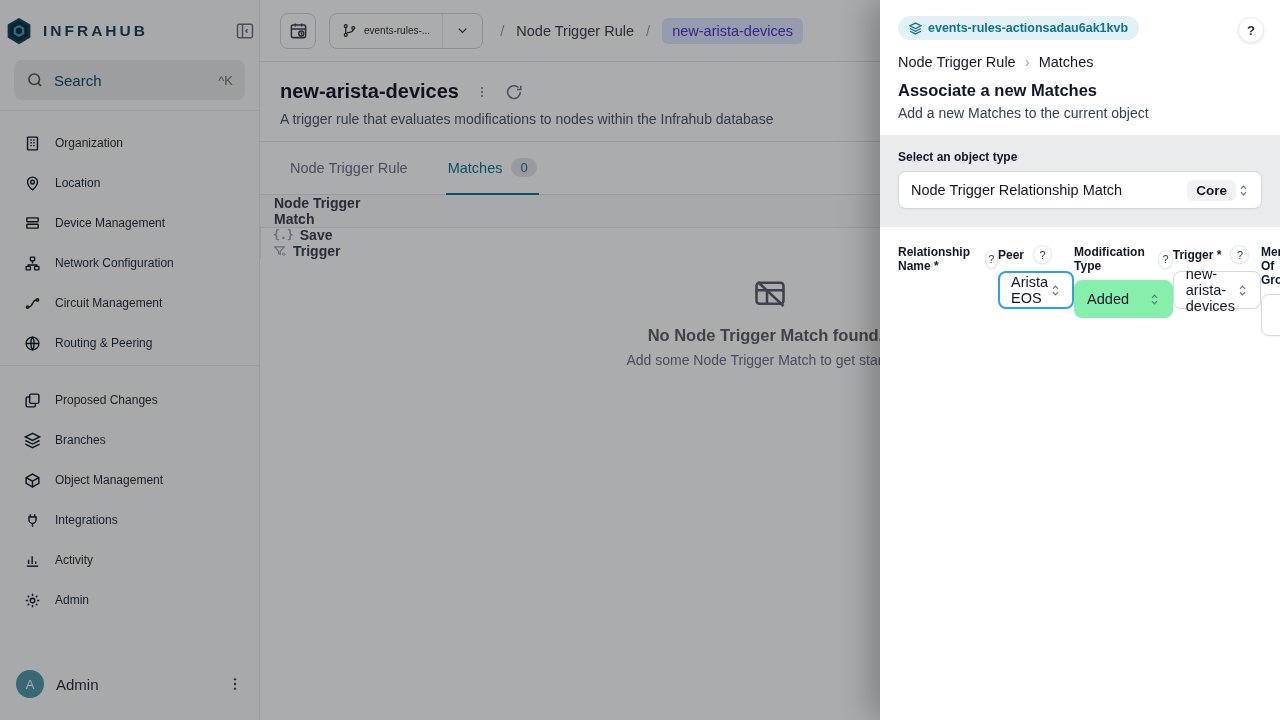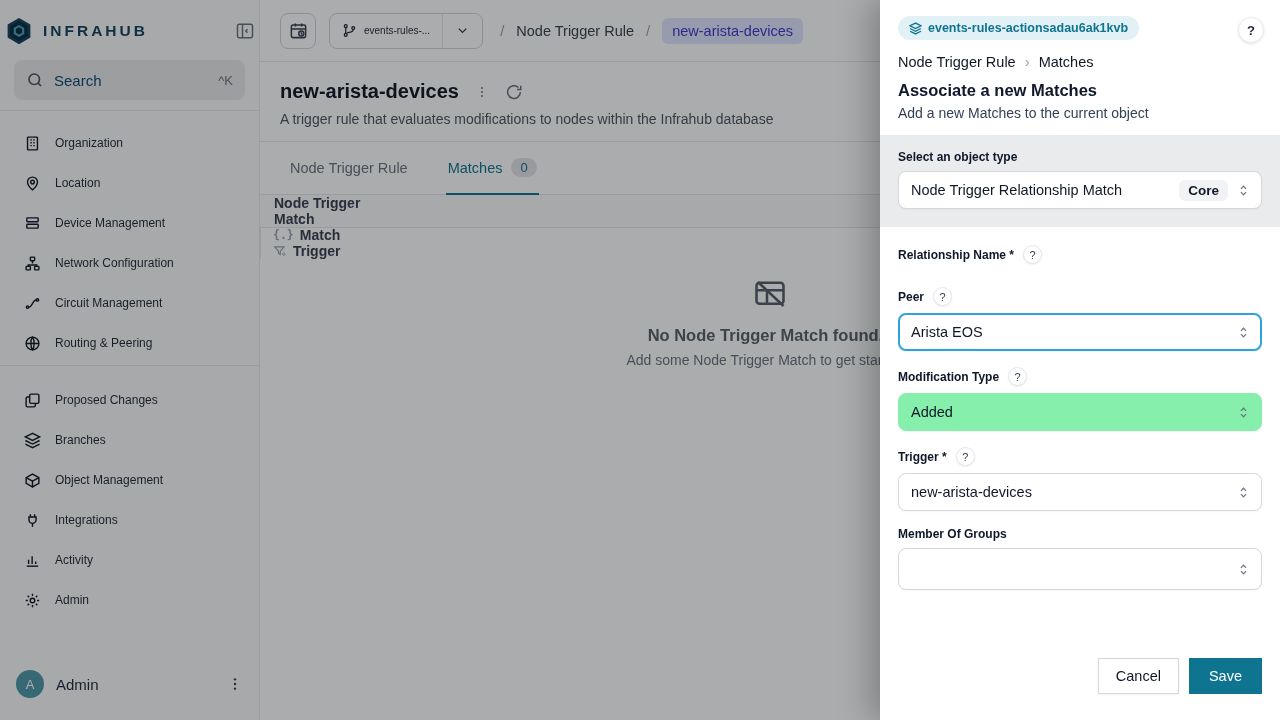--- a/index.html
+++ b/index.html
@@ -90,24 +90,24 @@
   .d-sub { font-size:14px; color:#334155; margin:5px 0 14px; }
   .objtype { background:#e9ebed; padding:15px 18px 18px; }
   .field-label-row { display:flex; align-items:center; gap:9px; margin-bottom:7px; }
   .field-label { font-size:12px; font-weight:600; color:#0f172a; }
   .help-chip { width:19px; height:19px; border-radius:50%; background:#fff; border:1px solid #e5e7eb;
                box-shadow:0 1px 2px rgba(0,0,0,0.07); display:flex; align-items:center; justify-content:center;
                font-size:11px; color:#374151; cursor:pointer; }
   .select { height:38px; background:#fff; border:1px solid #d4d7dc; border-radius:8px; display:flex;
             align-items:center; justify-content:space-between; padding:0 10px 0 12px; font-size:14.5px;
             color:#111827; box-shadow:0 1px 2px rgba(0,0,0,0.04); cursor:pointer; }
-  .select .sel-right { display:flex; align-items:center; gap:8px; }
+  .select .sel-right { display:flex; align-items:center; }
   .core-badge { background:#f1f2f4; border-radius:6px; padding:3px 9px; font-size:13.5px; font-weight:600; color:#111827; }
   .chev { color:#6b7280; }
-  .drawer-body { padding:18px; display:flex; flex-direction:column; flex:1; }
+  .drawer-body { padding:18px; display:flex; flex:1; }
   .field { margin-bottom:16px; }
   .select-peer { border:2px solid #2aa4da; padding:0 9px 0 11px; }
   .select-green { background:#86efac; border-color:#86efac; }
   .select-groups { height:42px; }
   .drawer-footer { margin-top:auto; display:flex; justify-content:flex-end; gap:10px; padding:0 0 8px; }
   .btn { height:36px; border-radius:0; font-size:14.5px; display:flex; align-items:center;
          justify-content:center; cursor:pointer; }
   .btn-cancel { background:#fff; border:1px solid #d4d7dc; padding:0 17px; font-weight:500; color:#111827;
                 box-shadow:0 1px 2px rgba(0,0,0,0.05); }
   .btn-save { background:#0e7490; border:1px solid #0e7490; padding:0 19px; font-weight:400; color:#fff; }
@@ -354,21 +354,21 @@
         <span class="tab-badge">0</span>
       </div>
     </div>
 
     <div class="table-header">
       <div class="th th1">
         <span>Node Trigger Match</span>
       </div>
       <div class="th th2">
         <span class="braces">{.}</span>
-        <span>Match</span>
+        <span>Save</span>
       </div>
       <div class="th th3">
         <span class="th-icon">
           <svg width="14" height="14" viewBox="0 0 24 24" fill="none" stroke="currentColor" stroke-width="2">
               <path d="M3 5h16l-6.5 7.5V18l-3-1.7v-3.8L3 5z"></path>
               <circle cx="18.5" cy="17.5" r="2" stroke-width="1.6"></circle>
             </svg>
         </span>
         <span>Trigger</span>
       </div>

